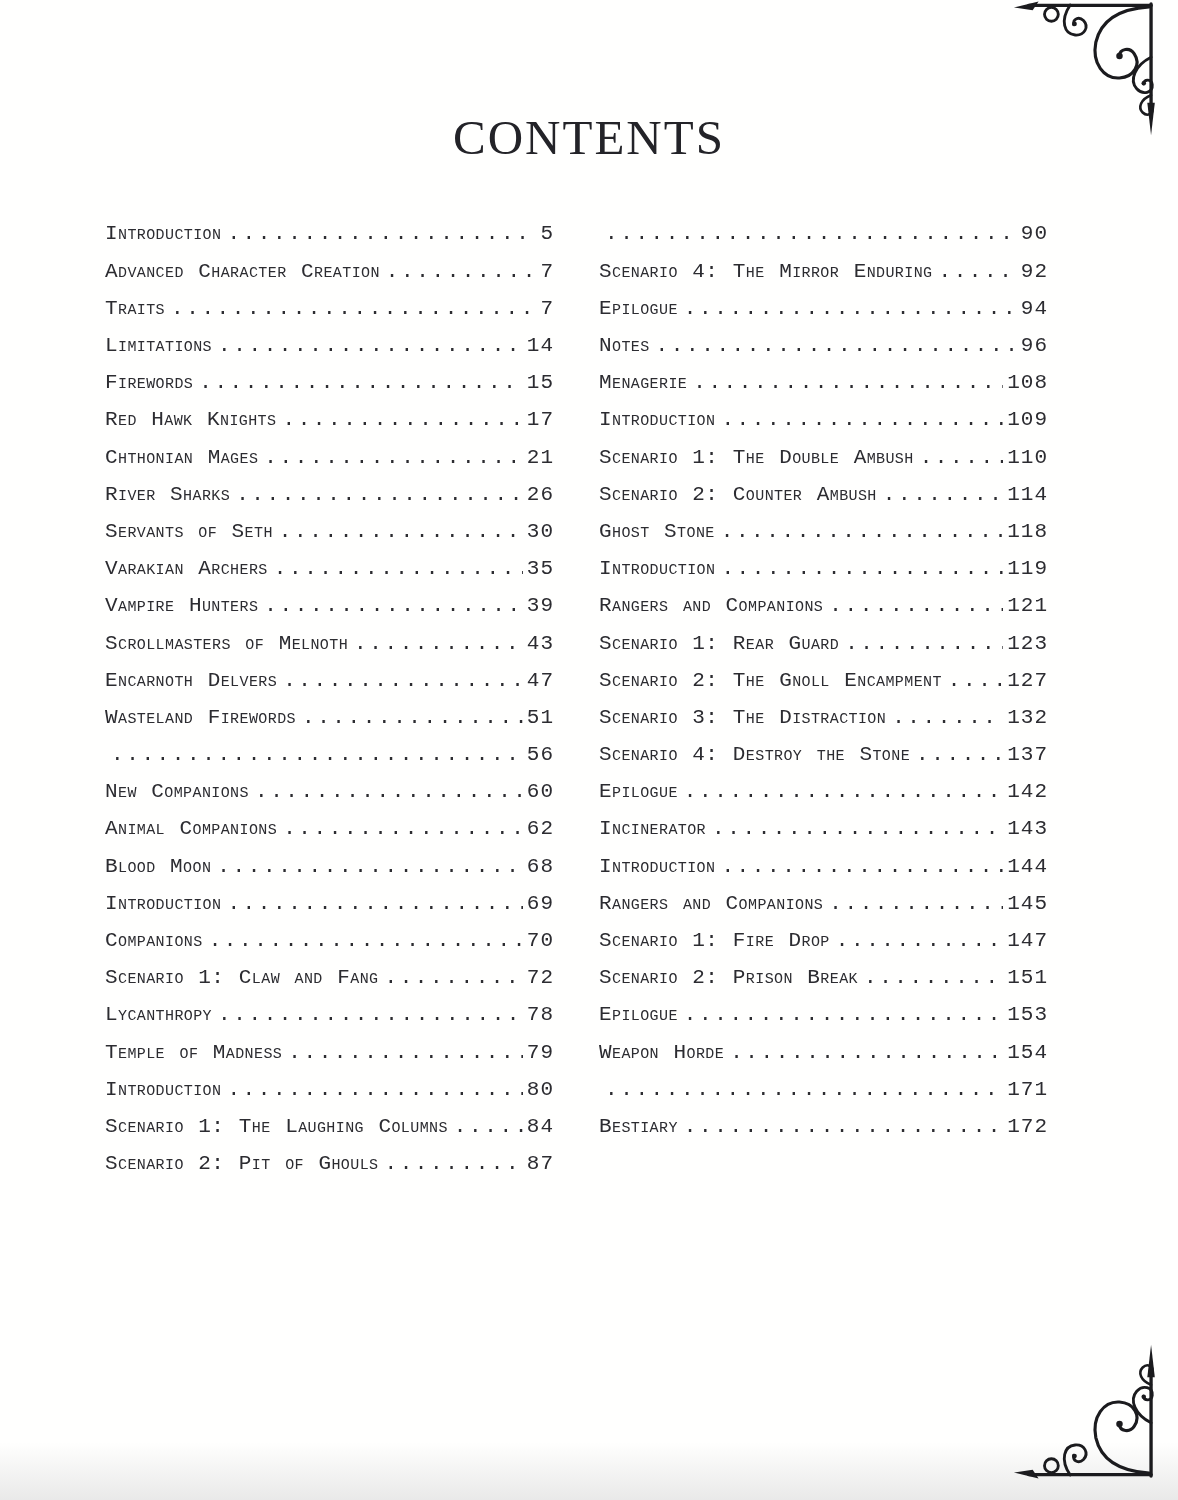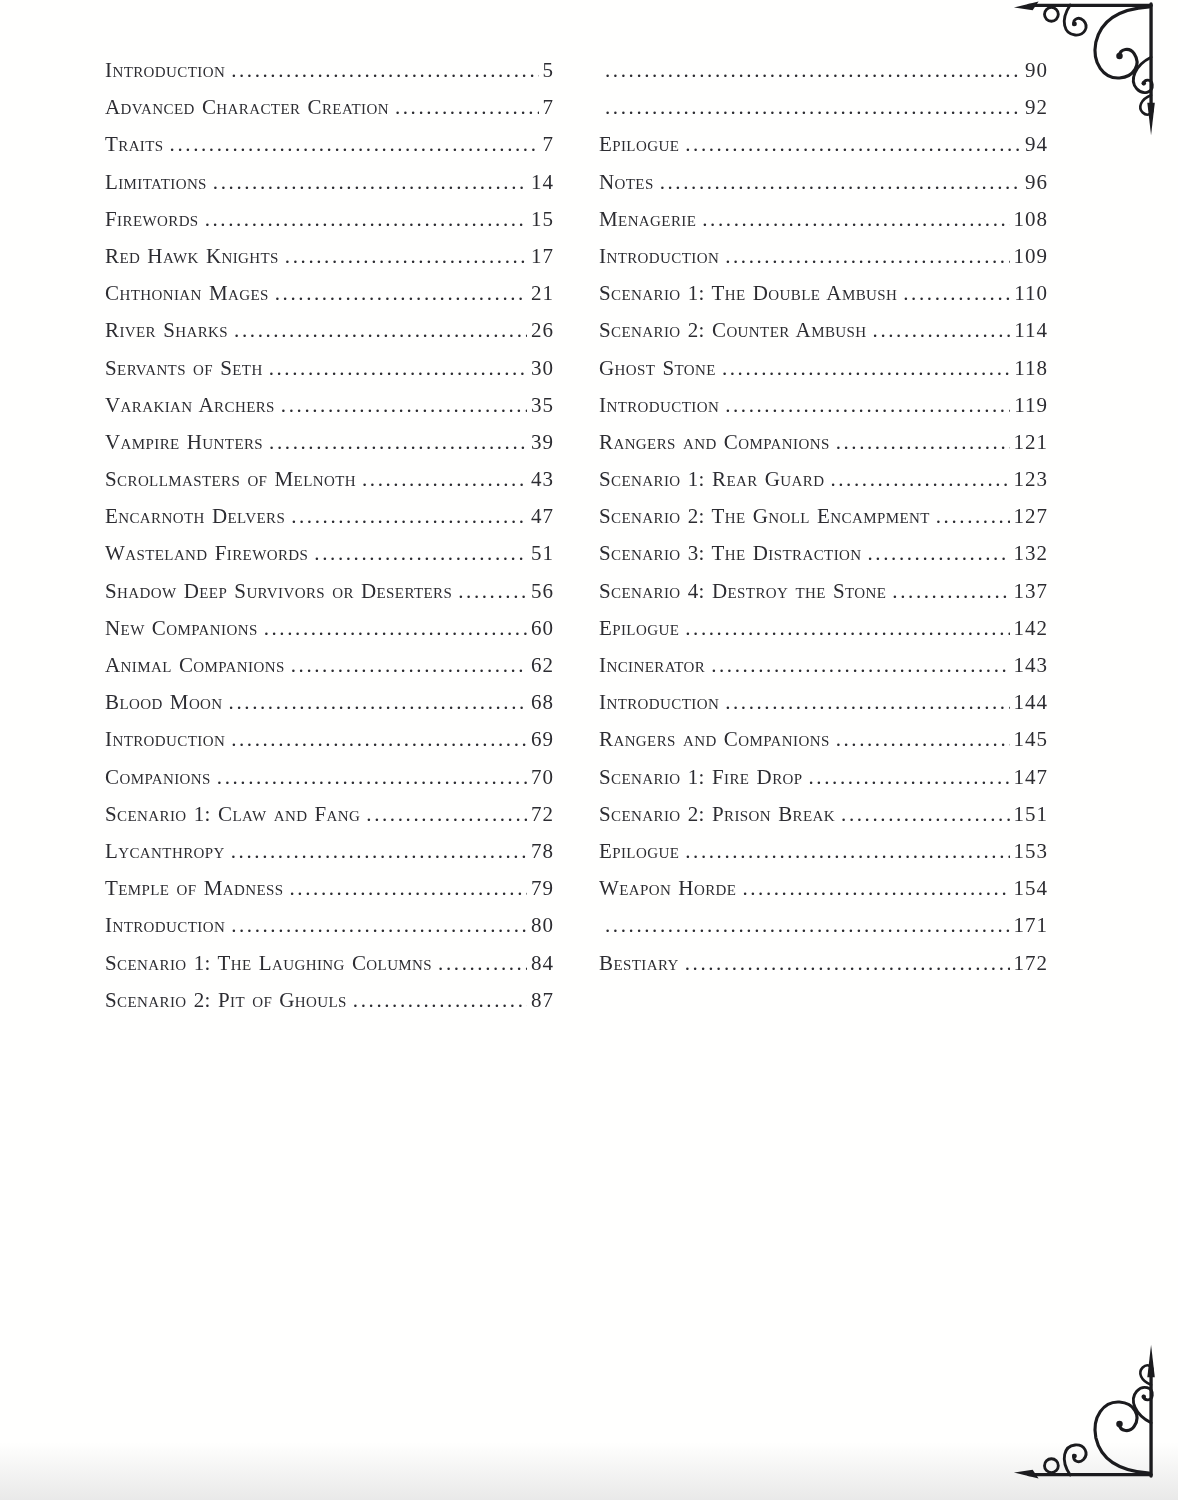--- a/index.html
+++ b/index.html
@@ -21,20 +21,21 @@
     font-weight: normal;
     letter-spacing: 2px;
     line-height: 1.05;
     color: #232328;
     font-variant-caps: normal;
   }
   .toc {
     display: flex;
     gap: 45px;
     margin: 52px 130px 0 105px;
+    font-family: Liberation Mono, monospace;
   }
   .toc-col {
     flex: 1 1 0;
     min-width: 0;
   }
   .toc-row {
     display: flex;
     align-items: baseline;
     height: 37.2px;
     line-height: 37.2px;
@@ -97,20 +98,21 @@
         <polygon points="7,6.5 32,0.5 26,9.5"></polygon>
         <polygon points="146,136 142.2,103 149.8,103"></polygon>
         <circle cx="114" cy="55.8" r="3.3"></circle>
         <circle cx="68.3" cy="23.2" r="2.5"></circle>
         <circle cx="138.6" cy="83.3" r="2.3"></circle>
         <circle cx="146.6" cy="109.3" r="2"></circle>
       </g>
     </svg>
   </div>
 
+  <h1 class="page-title">CONTENTS</h1>
 
   <div class="toc">
     <div class="toc-col" id="toc-col-left">
         <div class="toc-row">
           <span class="toc-label">Introduction</span>
           <span class="toc-dots">................................................................................................................................................................</span>
           <span class="toc-page">5</span>
         </div>
         <div class="toc-row">
           <span class="toc-label">Advanced Character Creation</span>
@@ -171,21 +173,20 @@
           <span class="toc-label">Encarnoth Delvers</span>
           <span class="toc-dots">................................................................................................................................................................</span>
           <span class="toc-page">47</span>
         </div>
         <div class="toc-row">
           <span class="toc-label">Wasteland Firewords</span>
           <span class="toc-dots">................................................................................................................................................................</span>
           <span class="toc-page">51</span>
         </div>
         <div class="toc-row">
-          <span class="toc-label">Shadow Deep Survivors or Deserters</span>
           <span class="toc-dots">................................................................................................................................................................</span>
           <span class="toc-page">56</span>
         </div>
         <div class="toc-row">
           <span class="toc-label">New Companions</span>
           <span class="toc-dots">................................................................................................................................................................</span>
           <span class="toc-page">60</span>
         </div>
         <div class="toc-row">
           <span class="toc-label">Animal Companions</span>
@@ -237,20 +238,21 @@
           <span class="toc-dots">................................................................................................................................................................</span>
           <span class="toc-page">87</span>
         </div>
       </div>
     <div class="toc-col" id="toc-col-right">
         <div class="toc-row">
           <span class="toc-dots">................................................................................................................................................................</span>
           <span class="toc-page">90</span>
         </div>
         <div class="toc-row">
+          <span class="toc-label">Scenario 4: The Mirror Enduring</span>
           <span class="toc-dots">................................................................................................................................................................</span>
           <span class="toc-page">92</span>
         </div>
         <div class="toc-row">
           <span class="toc-label">Epilogue</span>
           <span class="toc-dots">................................................................................................................................................................</span>
           <span class="toc-page">94</span>
         </div>
         <div class="toc-row">
           <span class="toc-label">Notes</span>

